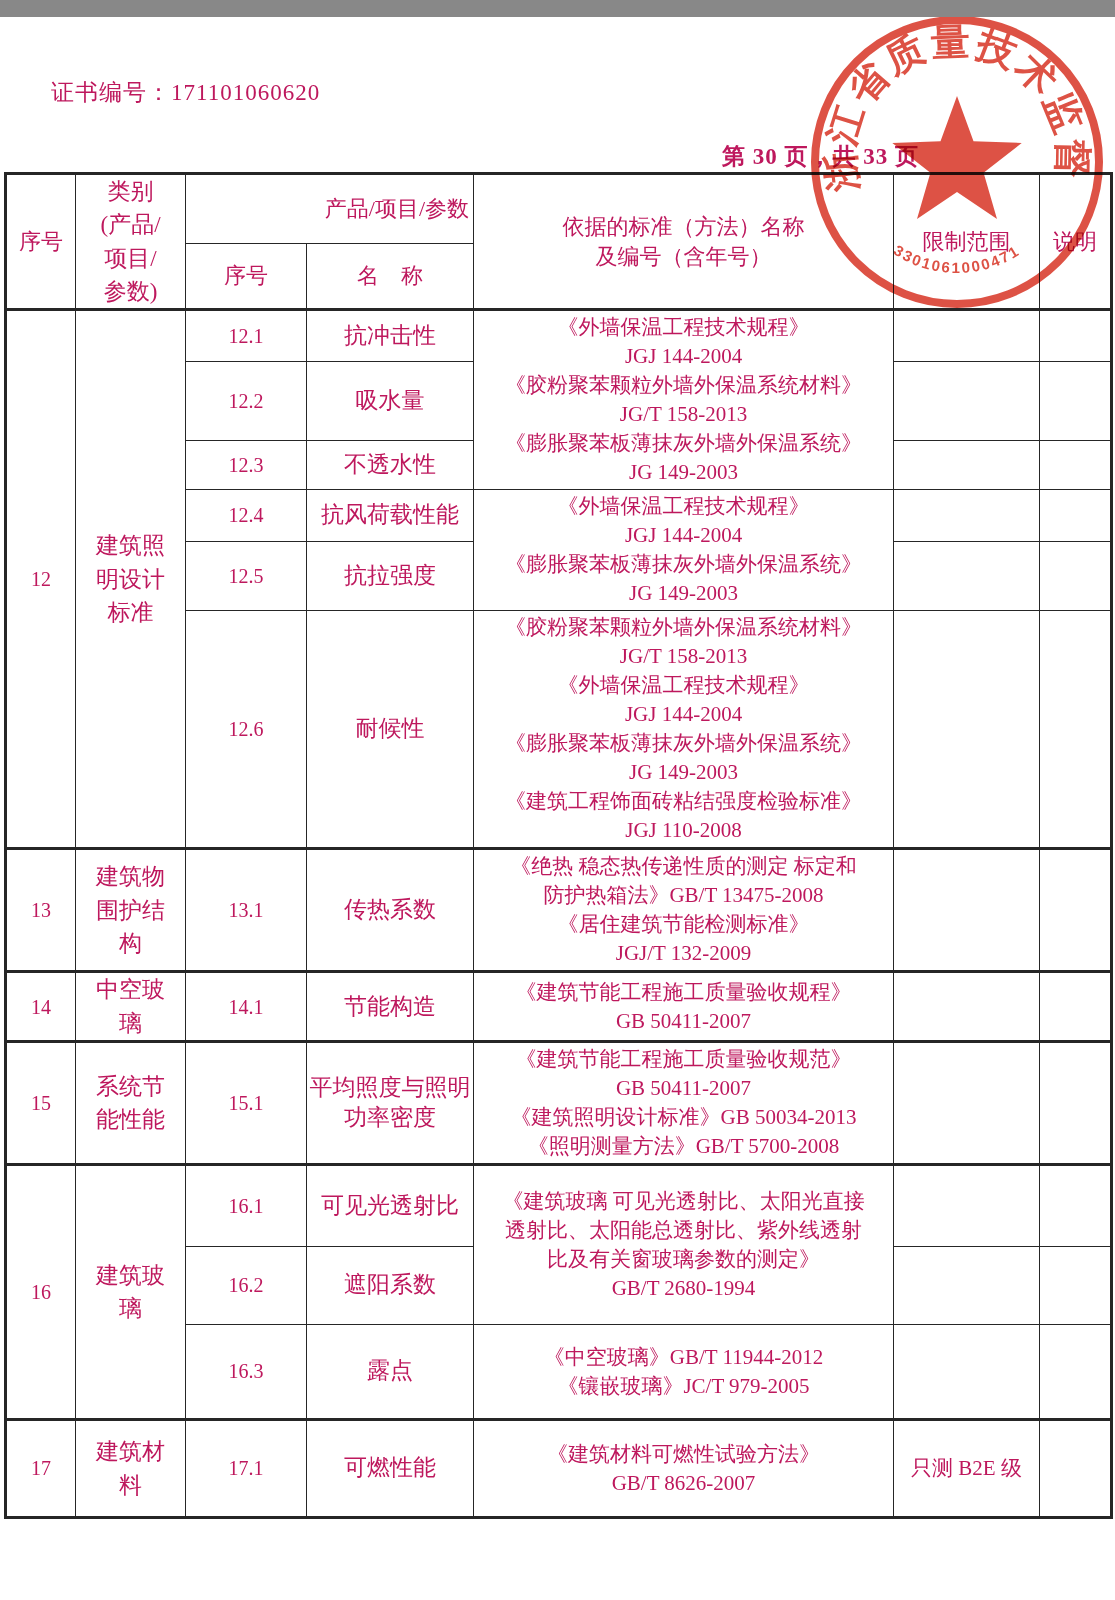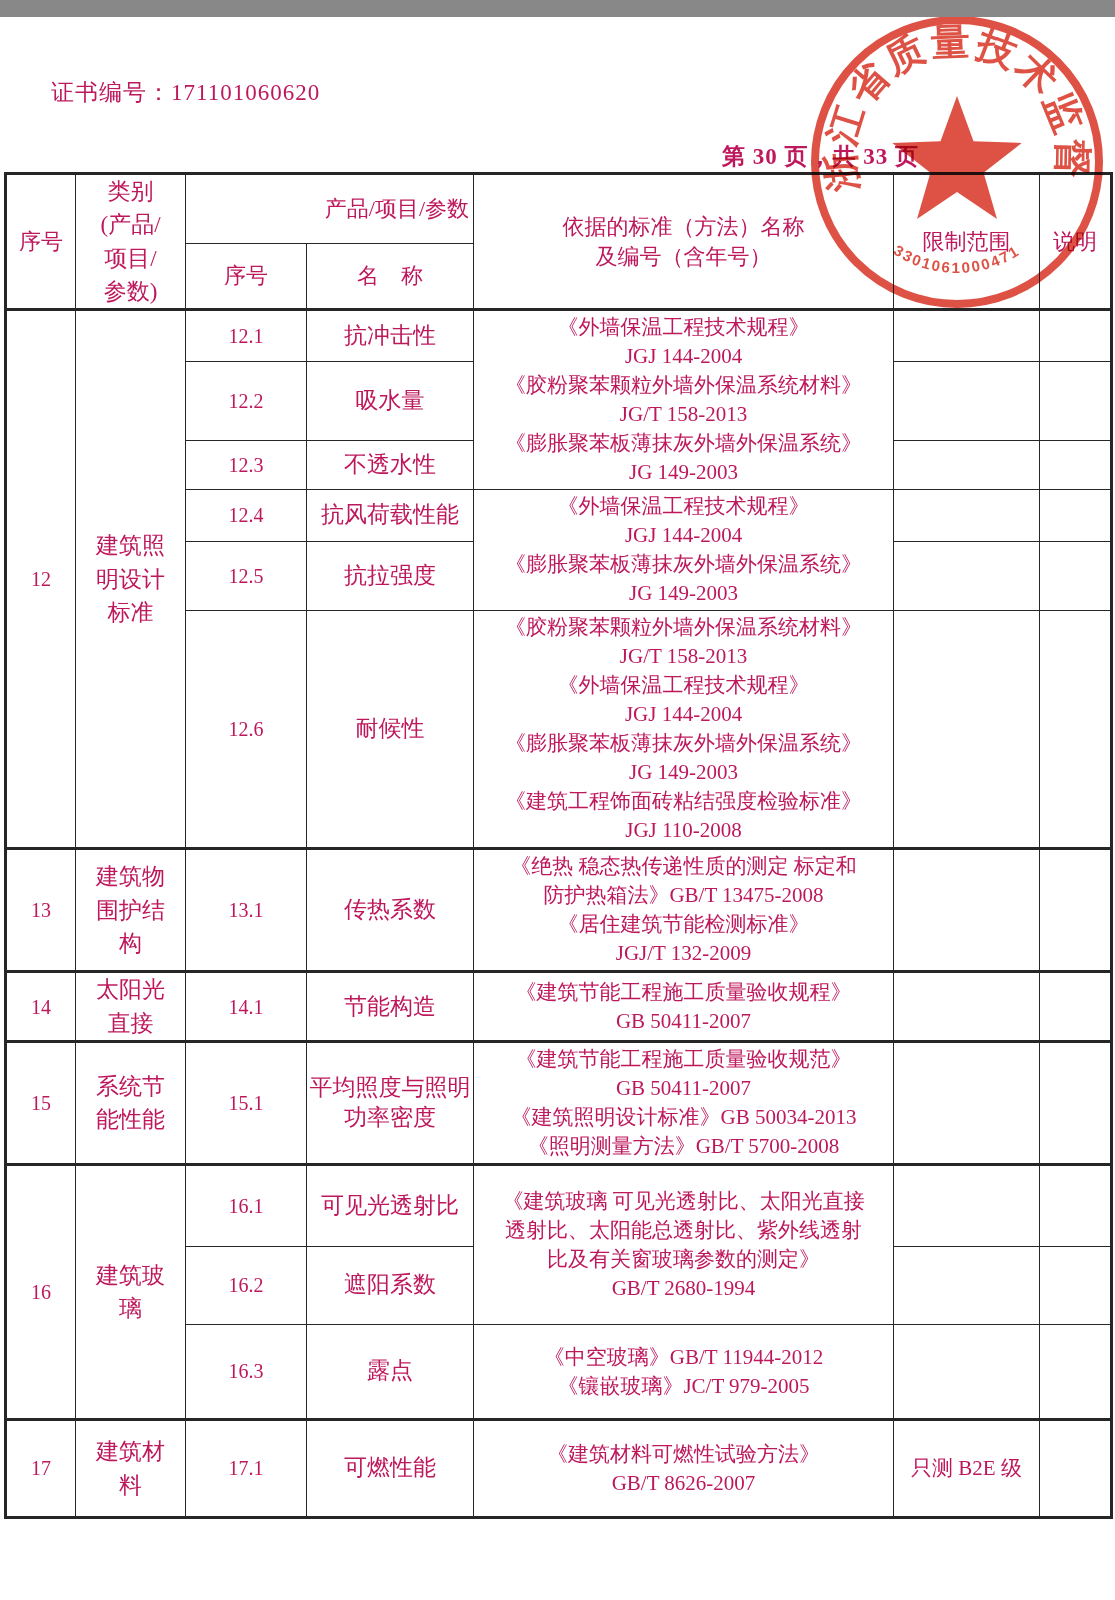--- a/index.html
+++ b/index.html
@@ -170,21 +170,21 @@
         <td class="std">《绝热 稳态热传递性质的测定 标定和
 防护热箱法》GB/T 13475-2008
 《居住建筑节能检测标准》
 JGJ/T 132-2009</td>
         <td class="lim"></td>
         <td></td>
       </tr>
 
       <tr class="sec" style="height:60px">
         <td class="no">14</td>
-        <td class="cat">太阳光直接</td>
+        <td class="cat">中空玻璃</td>
         <td class="no">14.1</td>
         <td class="nm">节能构造</td>
         <td class="std">《建筑节能工程施工质量验收规程》
 GB 50411-2007</td>
         <td class="lim"></td>
         <td></td>
       </tr>
 
       <tr class="sec" style="height:118px">
         <td class="no">15</td>

